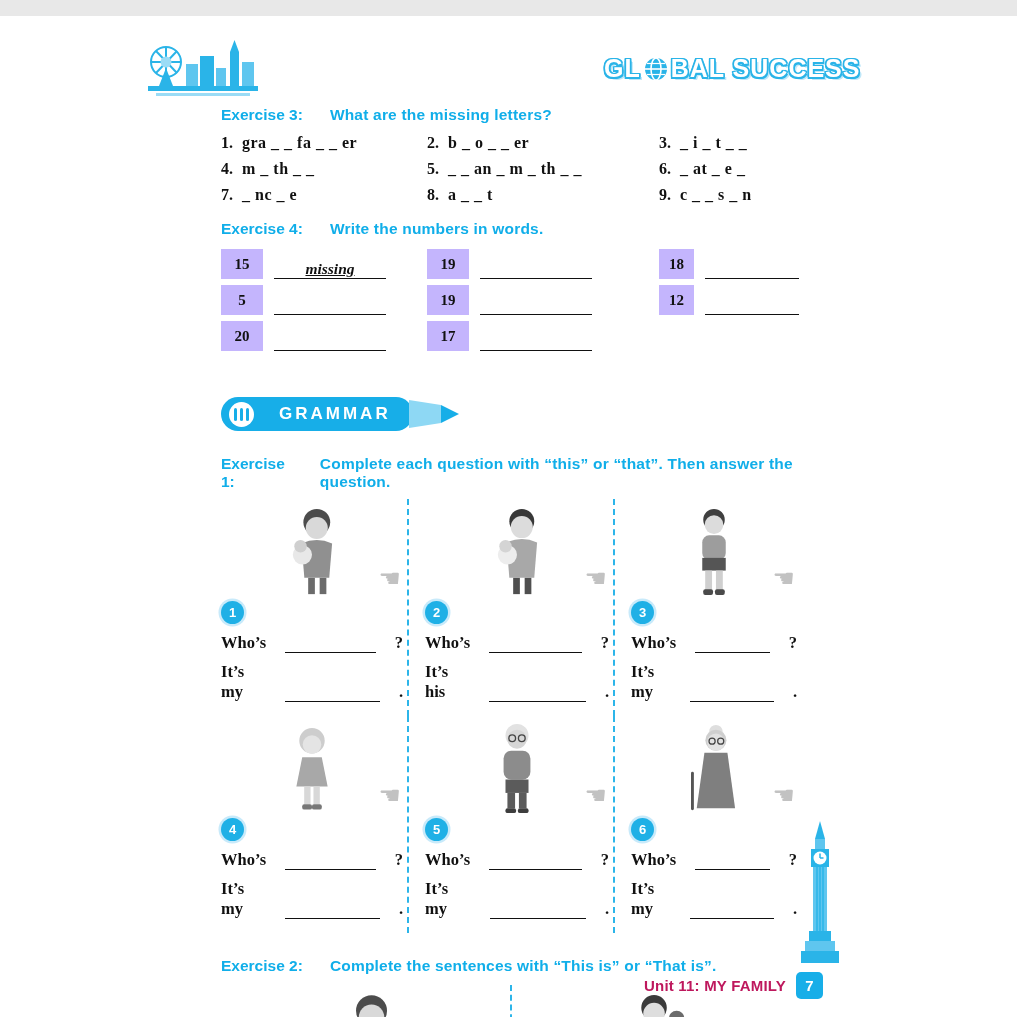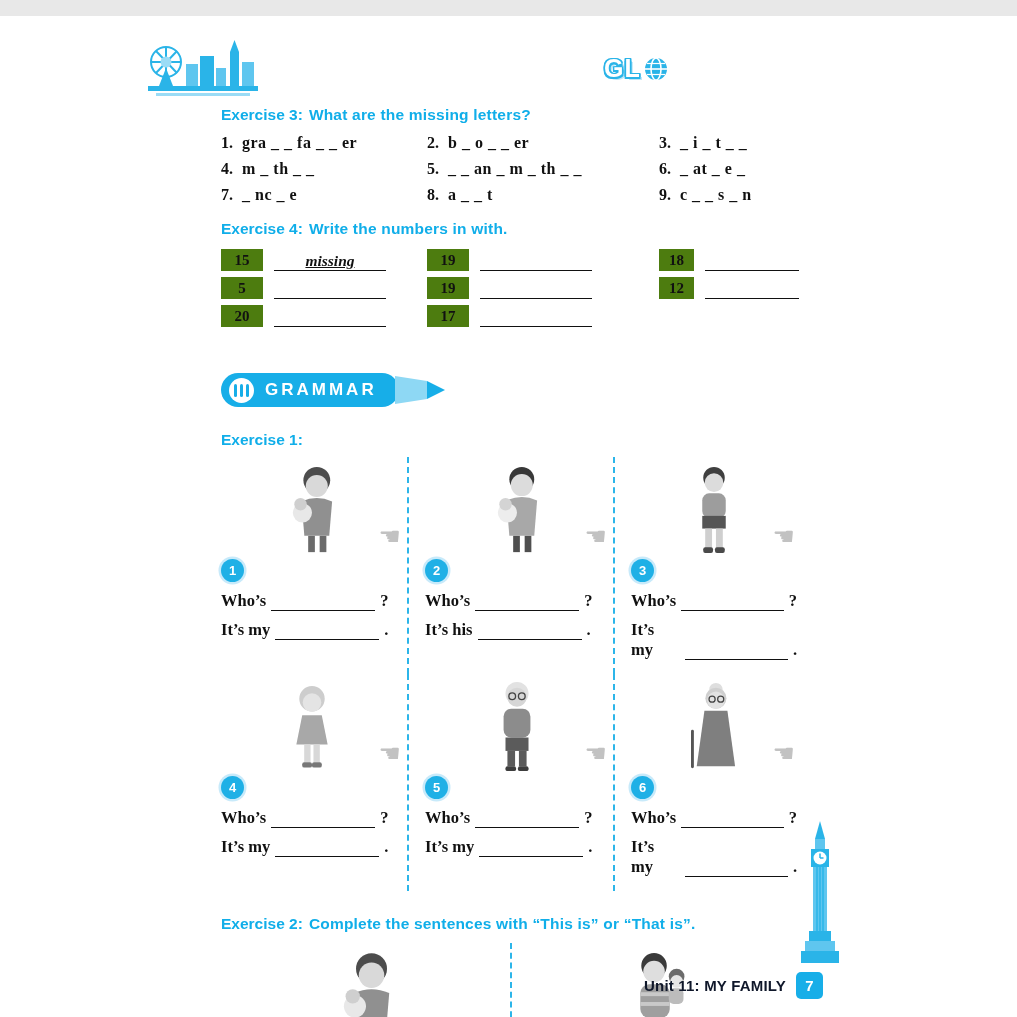--- a/index.html
+++ b/index.html
@@ -12,74 +12,74 @@
          font-family:"Liberation Sans",sans-serif;font-weight:bold;font-size:25px;letter-spacing:1px;
          color:#ffffff;
          text-shadow:-1.5px -1.5px 0 #2ab4e8,1.5px -1.5px 0 #2ab4e8,-1.5px 1.5px 0 #2ab4e8,
                      1.5px 1.5px 0 #2ab4e8,0 -1.5px 0 #2ab4e8,0 1.5px 0 #2ab4e8,
                      -1.5px 0 0 #2ab4e8,1.5px 0 0 #2ab4e8,3px 3px 0 #bfe7f8;}
   .brand .globe{margin:0 1px;filter:none;}
 
   
   .content{position:absolute;left:221px;top:90px;width:580px;}
 
-  .ex-head{display:flex;gap:6px;font-family:"Liberation Sans",sans-serif;font-weight:bold;
+  .ex-head{display:flex;gap:27px;font-family:"Liberation Sans",sans-serif;font-weight:bold;
            color:#10aee9;font-size:15.5px;align-items:flex-end;}
   .ex-head .prompt{letter-spacing:.2px;}
 
   
   .ex3-grid{display:grid;grid-template-columns:206px 232px 140px;row-gap:8px;margin-top:10px;
             font-size:16px;font-weight:bold;}
   .ex3-item{display:flex;gap:9px;align-items:baseline;}
   .ex3-item .blanks{letter-spacing:.5px;}
 
   
   .ex4-wrap{margin-top:16px;}
   .ex4-grid{display:grid;grid-template-columns:206px 232px 140px;row-gap:6px;margin-top:11px;}
   .ex4-cell{display:flex;align-items:flex-end;gap:11px;}
-  .numbox{width:42px;height:22px;background:#4d7c0f;display:flex;align-items:center;justify-content:center;
+  .numbox{width:42px;height:30px;background:#c4b5fd;display:flex;align-items:center;justify-content:center;
           font-weight:bold;font-size:15px;}
   .wline{width:112px;border-bottom:1.6px solid #111;min-height:21px;display:flex;justify-content:center;
          align-items:flex-end;font-style:italic;font-weight:bold;font-size:15.5px;text-decoration:underline;}
 
   
   .banner-row{display:flex;align-items:center;margin-top:46px;}
-  .banner{display:flex;align-items:center;gap:11px;height:34px;background:#17aee8;border-radius:17px;
+  .banner{display:flex;align-items:center;gap:25px;height:34px;background:#17aee8;border-radius:17px;
           padding:0 22px 0 8px;}
   .banner-circle{width:25px;height:25px;background:#fff;border-radius:50%;display:flex;align-items:center;
                  justify-content:center;gap:2.5px;}
   .banner-circle i{display:block;width:3.5px;height:13px;background:#17aee8;border-radius:2px;}
   .banner-label{color:#fff;font-family:"Liberation Sans",sans-serif;font-weight:bold;font-size:17px;
                 letter-spacing:3px;}
   .banner-tip{margin-left:-4px;}
 
   
   .g-head{margin-top:24px;}
   .g1-grid{display:grid;grid-template-columns:186px 206px 188px;margin-top:8px;}
   .g1cell{padding:6px 4px 14px 0;}
   .g1cell.bordered{border-left:2.5px dashed #2cb5e9;padding-left:16px;}
   .fig{height:92px;display:flex;align-items:flex-end;justify-content:center;position:relative;margin-bottom:4px;}
   .hand{font-family:"DejaVu Sans",sans-serif;font-size:25px;color:#c2c2c2;line-height:1;}
   .fig .hand{position:absolute;right:2px;bottom:6px;}
   .badge{width:23px;height:23px;border-radius:50%;background:#1fb0e6;color:#fff;
          font-family:"Liberation Sans",sans-serif;font-weight:bold;font-size:13px;display:flex;
          align-items:center;justify-content:center;box-shadow:0 0 0 2.5px #c8eafa;margin:3px 0 2px;}
-  .qline,.aline{display:flex;align-items:flex-end;gap:5px;font-weight:bold;font-size:16.5px;margin-top:9px;}
+  .qline,.aline{display:flex;align-items:flex-end;gap:19px;font-weight:bold;font-size:16.5px;margin-top:9px;}
   .blank{display:inline-block;width:104px;border-bottom:1.6px solid #111;height:14px;}
 
   
   .g2-grid{display:grid;grid-template-columns:289px 289px;margin-top:10px;}
   .g2cell{position:relative;height:152px;}
   .g2cell.bordered{border-left:2.5px dashed #2cb5e9;}
   .fig2{height:112px;display:flex;justify-content:center;align-items:flex-end;}
 
   
   .footer{position:absolute;right:194px;bottom:34px;display:flex;align-items:center;gap:10px;
           font-family:"Liberation Sans",sans-serif;}
-  .unit{color:#0f172a;font-weight:bold;font-size:15px;letter-spacing:.2px;}
+  .unit{color:#be185d;font-weight:bold;font-size:15px;letter-spacing:.2px;}
   .pagebox{width:27px;height:27px;background:#17aee8;border-radius:5px;color:#fff;font-weight:bold;
            font-size:15px;display:flex;align-items:center;justify-content:center;}
   .bigben{position:absolute;right:176px;bottom:62px;}
 </style>
 </head>
 <body>
 
 <div class="canvas">
 
   <svg class="skyline" width="118" height="60" viewBox="0 0 118 60">
@@ -104,20 +104,21 @@
 
   <div class="brand">
     <span>GL</span>
     <svg class="globe" width="26" height="26" viewBox="0 0 26 26">
       <circle cx="13" cy="13" r="11" fill="#2ab4e8"></circle>
       <ellipse cx="13" cy="13" rx="5" ry="11" fill="none" stroke="#fff" stroke-width="1.6"></ellipse>
       <line x1="2" y1="13" x2="24" y2="13" stroke="#fff" stroke-width="1.6"></line>
       <line x1="4" y1="7.5" x2="22" y2="7.5" stroke="#fff" stroke-width="1.2"></line>
       <line x1="4" y1="18.5" x2="22" y2="18.5" stroke="#fff" stroke-width="1.2"></line>
     </svg>
+    <span>BAL SUCCESS</span>
   </div>
 
   <div class="content">
 
     <div class="ex-head">
       <span class="title">Exercise 3:</span>
       <span class="prompt">What are the missing letters?</span>
     </div>
     <div class="ex3-grid">
       <div class="ex3-item">
@@ -154,21 +155,21 @@
         </div>
       <div class="ex3-item">
           <span>9.</span>
           <span class="blanks">c _ _ s _ n</span>
         </div>
     </div>
 
     <div class="ex4-wrap">
       <div class="ex-head">
         <span class="title">Exercise 4:</span>
-        <span class="prompt">Write the numbers in with.</span>
+        <span class="prompt">Write the numbers in words.</span>
       </div>
       <div class="ex4-grid">
         <div class="ex4-cell">
             <span class="numbox">15</span>
             <span class="wline">missing</span>
           </div>
         <div class="ex4-cell">
             <span class="numbox">19</span>
             <span class="wline"></span>
           </div>
@@ -209,20 +210,21 @@
         <span class="banner-label">GRAMMAR</span>
       </div>
       <svg class="banner-tip" width="54" height="34" viewBox="0 0 54 34">
         <polygon points="0,3 32,8 32,26 0,31" fill="#8ed8f4"></polygon>
         <polygon points="32,8 50,17 32,26" fill="#17aee8"></polygon>
       </svg>
     </div>
 
     <div class="ex-head g-head">
       <span class="title">Exercise 1:</span>
+      <span class="prompt">Complete each question with “this” or “that”. Then answer the question.</span>
     </div>
 
     <div class="g1-grid">
 
       <div class="g1cell">
         <div class="fig">
           <svg width="74" height="90" viewBox="0 0 74 94">
             <circle cx="42" cy="16" r="14" fill="#4c4c4c"></circle>
               <circle cx="42" cy="22" r="11.5" fill="#d9d9d9"></circle>
             <path d="M26 38 Q42 31 58 38 L55 74 L29 74 Z" fill="#909090"></path>

